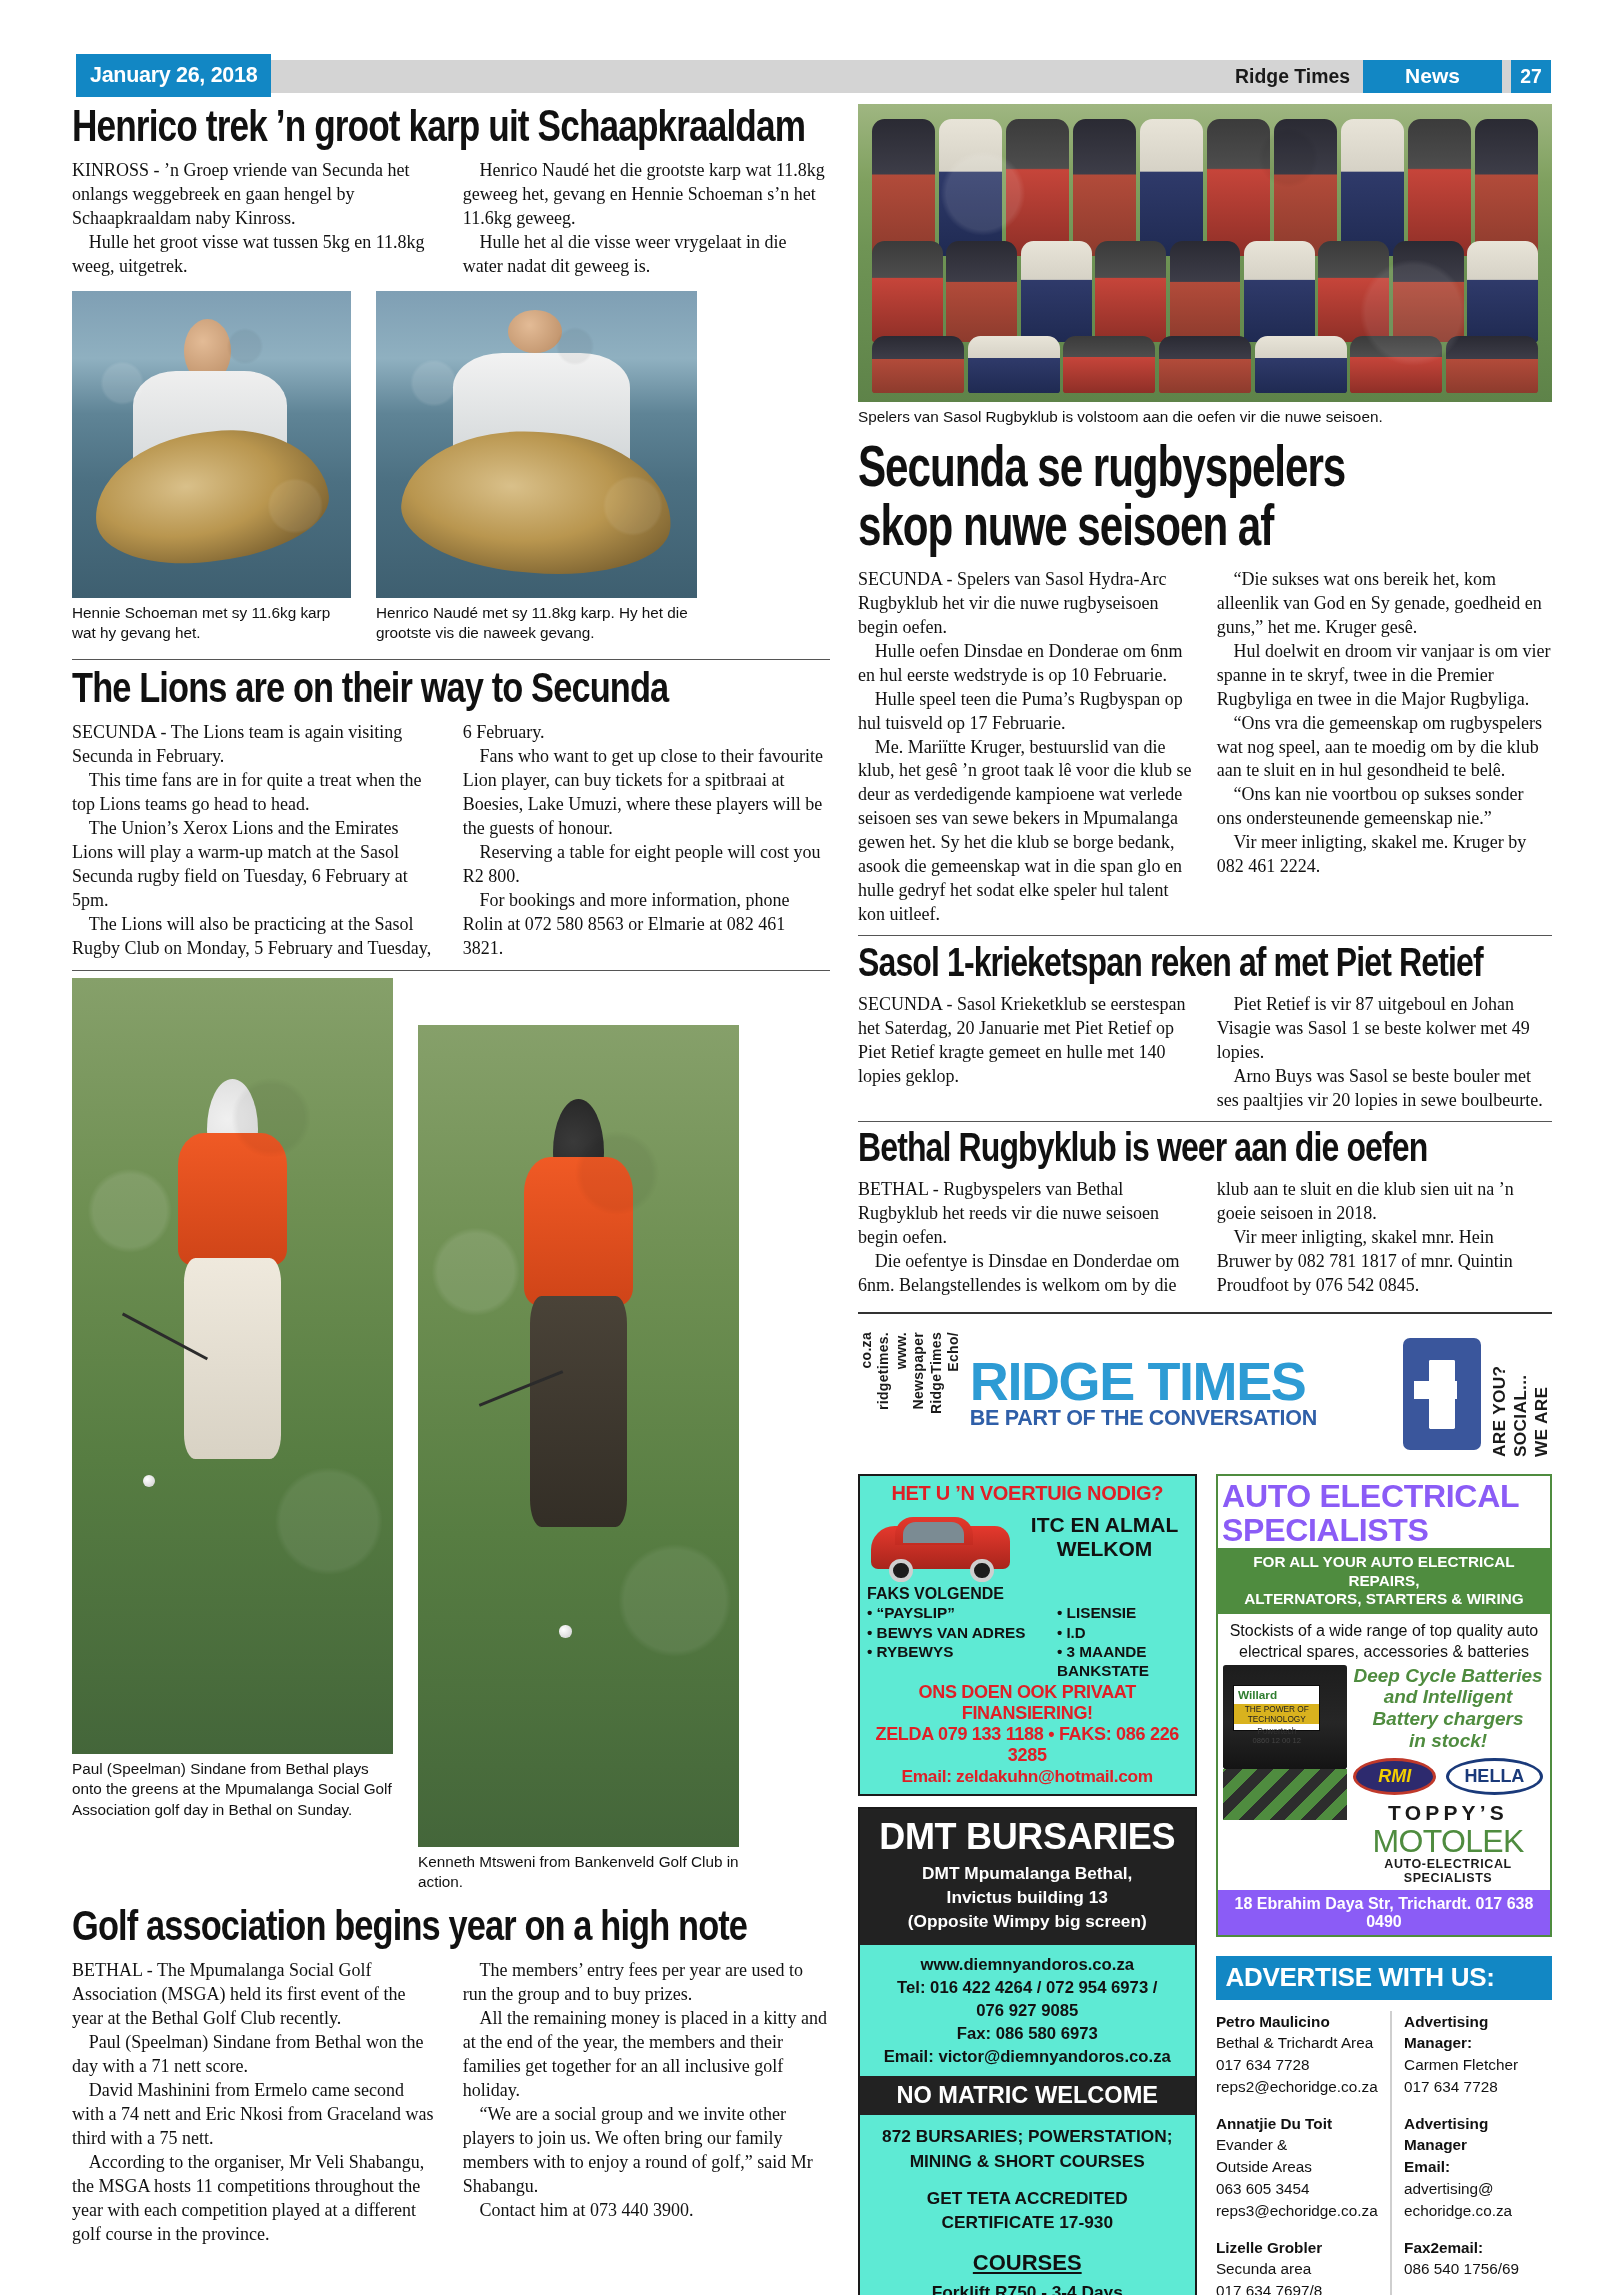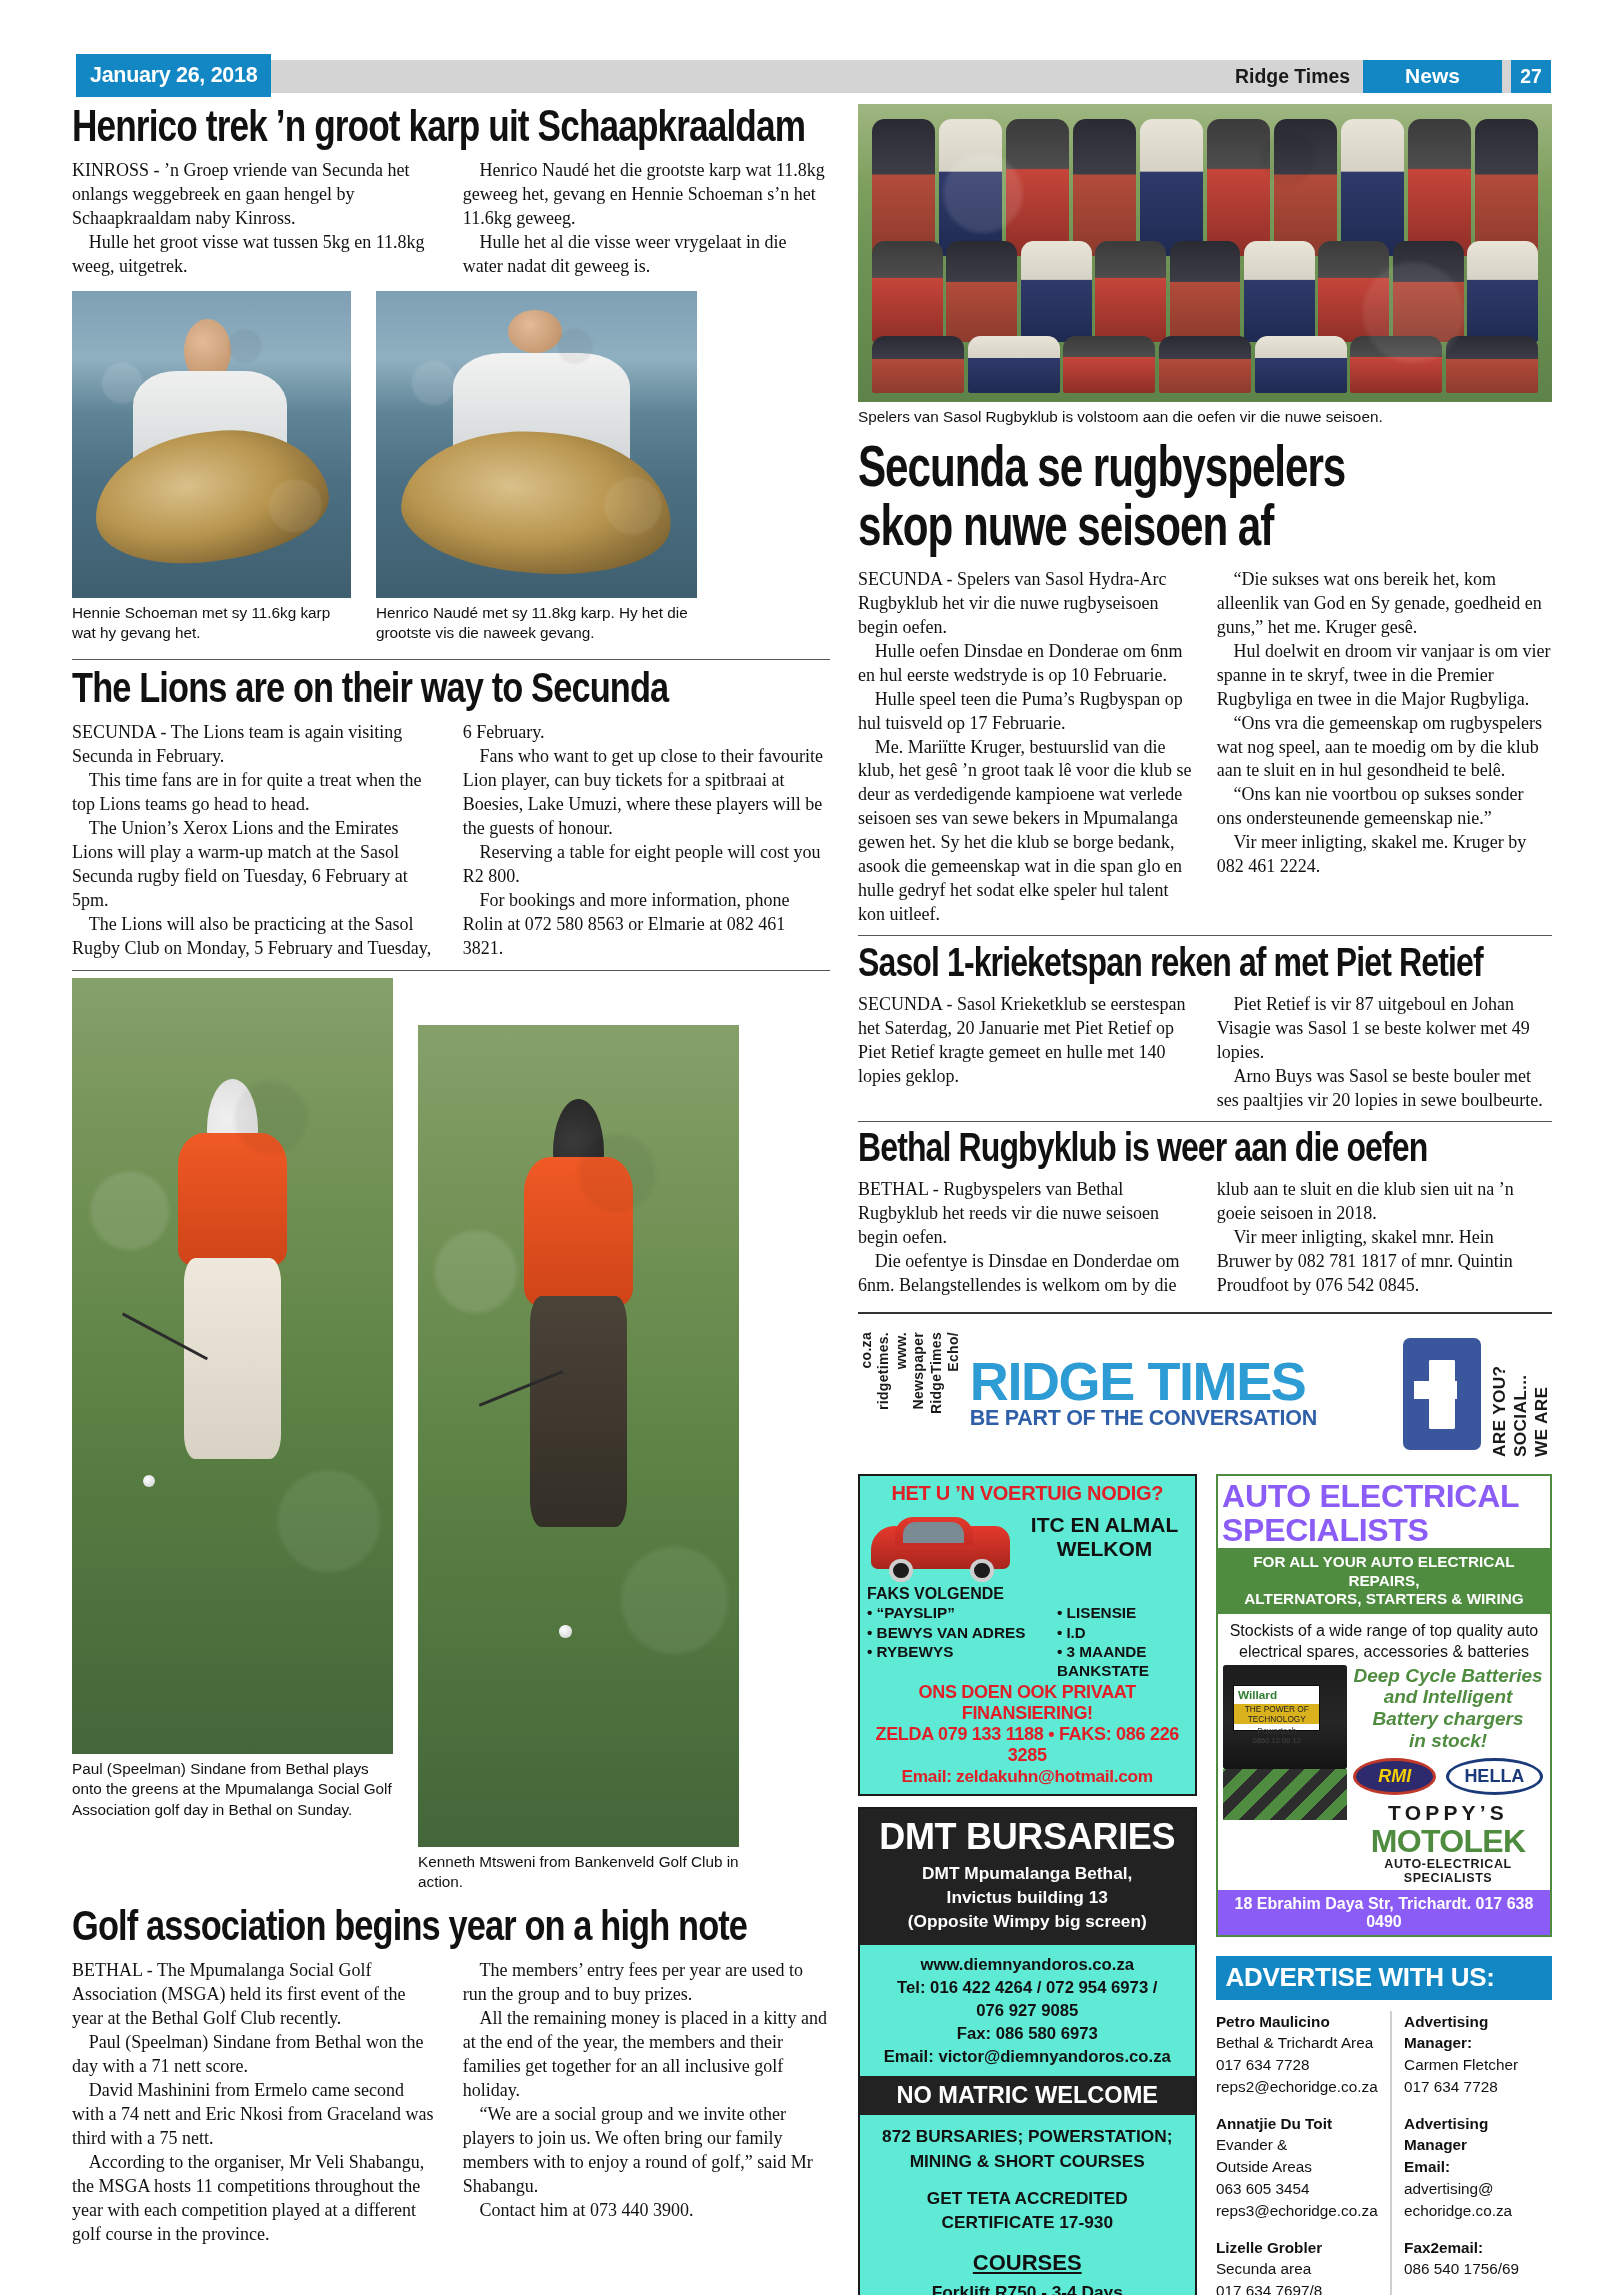--- a/index.html
+++ b/index.html
@@ -549,21 +549,21 @@
               <div class="green-ital">Deep Cycle Batteries</div>
               <div class="green-ital">and Intelligent</div>
               <div class="green-ital">Battery chargers</div>
               <div class="green-ital">in stock!</div>
               <div style="display:flex; justify-content:center; gap:9.7px; margin-top:7px;">
                 <div class="logo-pill" style="width:83px;height:37px;border-radius:50%;background:#2d2a6e;color:#f4d000;font-size:18px;font-style:italic;border:3.5px solid #c0392b;">RMI</div>
                 <div class="logo-pill" style="width:97px;height:37px;border-radius:50%;background:#fff;color:#1a3a7a;font-size:18px;border:3.5px solid #1a3a7a;">HELLA</div>
               </div>
               <div style="text-align:center; margin-top:5.6px;">
                 <div style="font-family:'Liberation Sans',sans-serif;font-weight:bold;font-size:21px;letter-spacing:4.2px;color:#1a1a1a;">TOPPY’S</div>
-                <div style="font-family:'Liberation Sans',sans-serif;font-weight:bold;font-size:32px;color:#4f8c3f;letter-spacing:-0.7px;line-height:1;">MOTOLEK</div>
+                <div style="font-family:'Liberation Sans',sans-serif;font-weight:normal;font-size:32px;color:#4f8c3f;letter-spacing:-0.7px;line-height:1;">MOTOLEK</div>
                 <div style="font-family:'Liberation Sans',sans-serif;font-weight:bold;font-size:12.5px;color:#1a1a1a;letter-spacing:0.6px;">AUTO-ELECTRICAL SPECIALISTS</div>
               </div>
             </div>
           </div>
           <div class="green-foot" style="margin-top:5.6px;">18 Ebrahim Daya Str, Trichardt. 017 638 0490</div>
         </div>
 
         <div style="margin-top:19.4px;">
           <div class="adv-band">ADVERTISE WITH US:</div>
           <div class="adv-cols">

